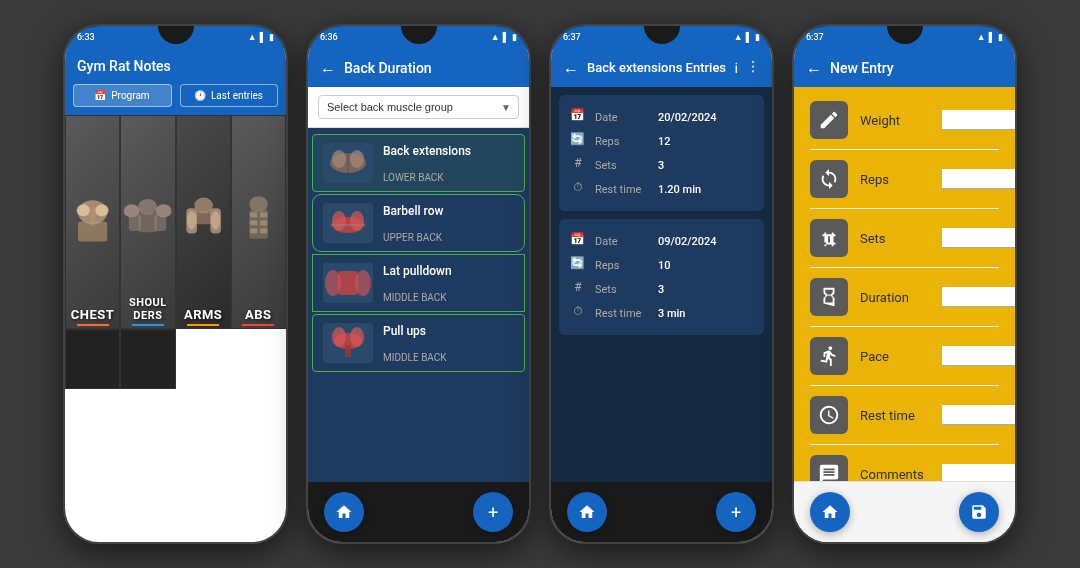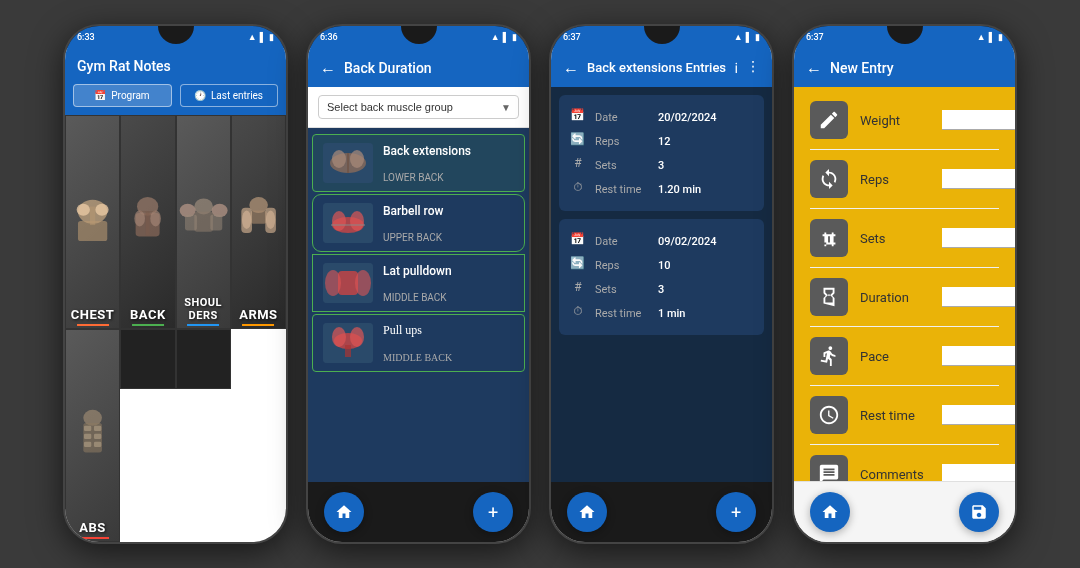--- a/index.html
+++ b/index.html
@@ -357,34 +357,20 @@
               <rect x="18" y="44" width="44" height="30" rx="4" fill="#b89872" opacity="0.6"></rect>
               <ellipse cx="26" cy="27" rx="10" ry="9" fill="#e8c8a2" opacity="0.8"></ellipse>
               <ellipse cx="54" cy="27" rx="10" ry="9" fill="#e8c8a2" opacity="0.8"></ellipse>
               <rect x="36" y="22" width="8" height="28" fill="#b89872" opacity="0.5"></rect>
             </svg>
           </div>
           <div class="grid-cell-label">CHEST</div>
           <div class="grid-cell-underline" style="background:#FF6B35;"></div>
         </div>
 
-        <div class="grid-cell">
-          <div class="grid-cell-bg cell-back">
-            <svg viewBox="0 0 80 90" width="100%" height="100%" xmlns="http://www.w3.org/2000/svg">
-              <ellipse cx="40" cy="22" rx="16" ry="14" fill="#9a7a6a" opacity="0.7"></ellipse>
-              <rect x="22" y="32" width="36" height="35" rx="5" fill="#8a6a5a" opacity="0.7"></rect>
-              <ellipse cx="28" cy="40" rx="8" ry="12" fill="#aa8a7a" opacity="0.6"></ellipse>
-              <ellipse cx="52" cy="40" rx="8" ry="12" fill="#aa8a7a" opacity="0.6"></ellipse>
-              <rect x="37" y="30" width="6" height="36" fill="#7a5a4a" opacity="0.5"></rect>
-              <line x1="28" y1="30" x2="52" y2="30" stroke="#6a4a3a" strokewidth="2" opacity="0.5"></line>
-            </svg>
-          </div>
-          <div class="grid-cell-label">BACK</div>
-          <div class="grid-cell-underline" style="background:#4CAF50;"></div>
-        </div>
 
 
         <div class="grid-cell">
           <div class="grid-cell-bg cell-shoulders">
             <svg viewBox="0 0 80 90" width="100%" height="100%" xmlns="http://www.w3.org/2000/svg">
               <ellipse cx="40" cy="22" rx="14" ry="12" fill="#9a8a7a" opacity="0.7"></ellipse>
               <ellipse cx="16" cy="28" rx="12" ry="10" fill="#ba9a8a" opacity="0.7"></ellipse>
               <ellipse cx="64" cy="28" rx="12" ry="10" fill="#ba9a8a" opacity="0.7"></ellipse>
               <rect x="26" y="30" width="28" height="30" rx="4" fill="#8a7a6a" opacity="0.6"></rect>
               <rect x="12" y="34" width="18" height="24" rx="4" fill="#9a8a7a" opacity="0.5"></rect>
@@ -505,21 +491,21 @@
               <ellipse cx="10" cy="20" rx="8" ry="13" fill="#dd5555" opacity="0.6"></ellipse>
               <ellipse cx="40" cy="20" rx="8" ry="13" fill="#dd5555" opacity="0.6"></ellipse>
             </svg>
           </div>
           <div class="exercise-info">
             <div class="exercise-name">Lat pulldown</div>
             <div class="exercise-muscle">MIDDLE BACK</div>
           </div>
         </div>
 
-        <div class="exercise-item" style="border:1.5px solid #4CAF50;border-radius:4px;margin:2px 4px;font-family:Liberation Serif, serif;">
+        <div class="exercise-item" style="border:1.5px solid #4CAF50;border-radius:4px;margin:2px 4px;">
           <div class="exercise-thumb">
             <svg viewBox="0 0 50 40" width="50" height="40" xmlns="http://www.w3.org/2000/svg">
               <rect x="0" y="0" width="50" height="40" fill="#2a4a6a"></rect>
               <ellipse cx="25" cy="18" rx="14" ry="8" fill="#cc4444" opacity="0.8"></ellipse>
               <ellipse cx="16" cy="14" rx="7" ry="10" fill="#dd5555" opacity="0.7"></ellipse>
               <ellipse cx="34" cy="14" rx="7" ry="10" fill="#dd5555" opacity="0.7"></ellipse>
               <rect x="22" y="22" width="6" height="12" fill="#aa3333" opacity="0.7"></rect>
             </svg>
           </div>
           <div class="exercise-info">
@@ -597,21 +583,21 @@
             <span class="entry-value">10</span>
           </div>
           <div class="entry-row">
             <span class="entry-icon">#</span>
             <span class="entry-label">Sets</span>
             <span class="entry-value">3</span>
           </div>
           <div class="entry-row">
             <span class="entry-icon">⏱</span>
             <span class="entry-label">Rest time</span>
-            <span class="entry-value">1 min</span>
+            <span class="entry-value">3 min</span>
           </div>
         </div>
       </div>
       <div class="fab-dark-bg">
         <div class="fab">
           <svg width="18" height="18" viewBox="0 0 24 24" fill="white">
               <path d="M10 20v-6h4v6h5v-8h3L12 3 2 12h3v8z"></path>
             </svg>
         </div>
         <div class="fab">

